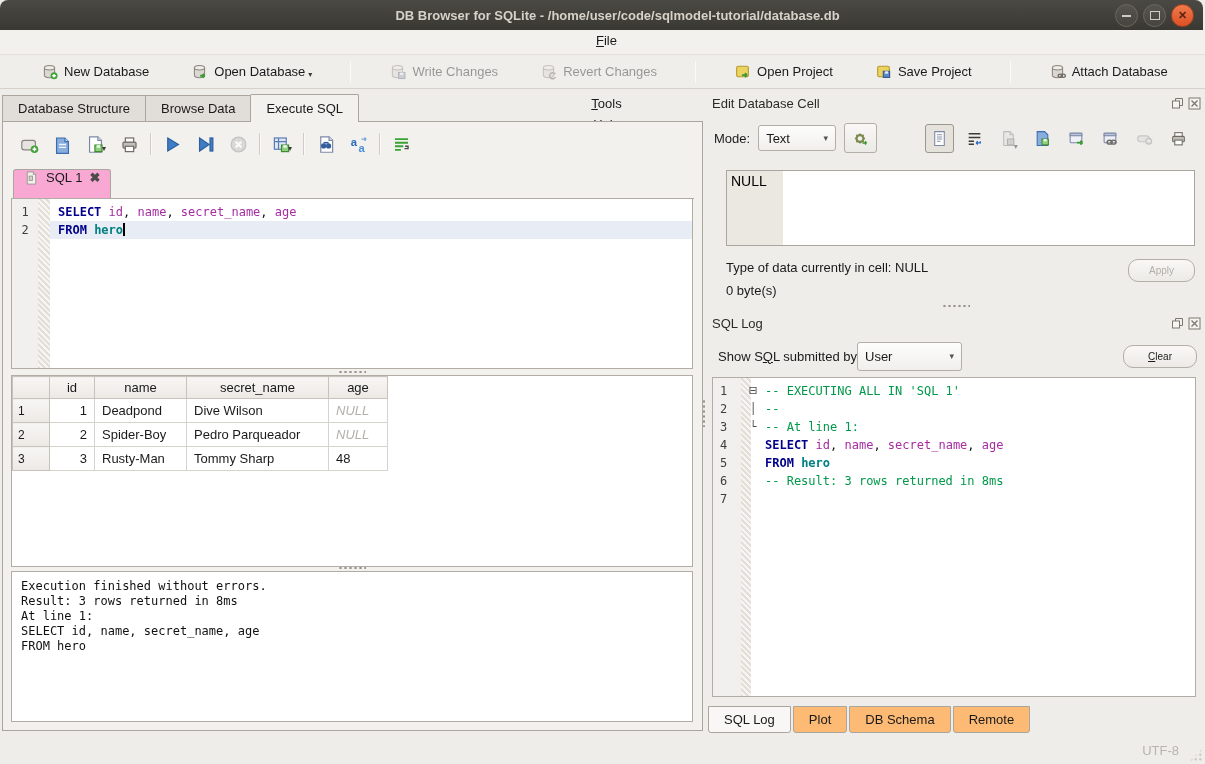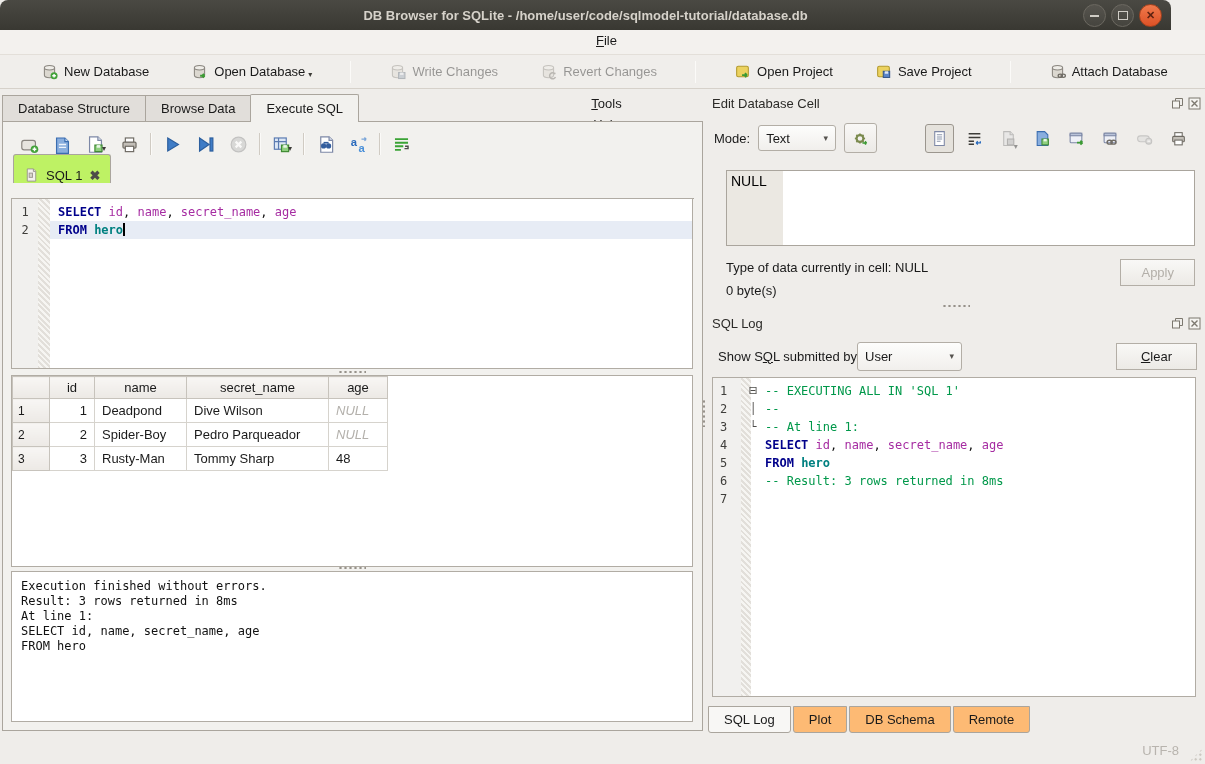--- a/index.html
+++ b/index.html
@@ -4,21 +4,21 @@
 <style>
   html,body{margin:0;padding:0;}
   body{width:1205px;height:764px;position:relative;overflow:hidden;
        background:#efedea;font-family:"Liberation Sans",sans-serif;font-size:13px;color:#1a1a1a;}
   u{text-decoration:underline;}
   svg{display:block;}
 
   
   .titlebar{position:absolute;left:0;top:0;width:1171px;height:30px;
     background:linear-gradient(#4a4943,#393832);border-radius:8px 8px 0 0;
-    display:flex;align-items:center;justify-content:center;}
+    display:flex;align-items:center;justify-content:center;padding-left:32px;}
   .title{color:#d6d2ca;font-weight:bold;font-size:13px;}
   .winbtns{position:absolute;right:9px;top:4px;display:flex;gap:5px;}
   .winbtn{width:21px;height:21px;border-radius:50%;background:linear-gradient(#56544e,#45443e);
     border:1px solid #6b6860;color:#cfccc5;display:flex;align-items:center;justify-content:center;
     font-size:11px;line-height:1;cursor:default;}
   .winbtn .mindash{width:9px;height:2px;background:#cfccc5;}
   .winbtn .maxsq{width:8px;height:7px;border:1.5px solid #cfccc5;}
   .winbtn.close{background:linear-gradient(#f07a4c,#dd5126);border-color:#a8421d;color:#5e2312;font-weight:bold;}
 
   
@@ -46,22 +46,22 @@
     background:#f2f1ee;z-index:2;}
 
   
   .sql-toolbar{position:absolute;left:10px;top:8px;right:8px;height:28px;display:flex;align-items:center;}
   .sicon{display:flex;align-items:flex-end;padding:3px 7px;}
   .sicon.disabled{opacity:.55;filter:grayscale(1);}
   .ssep{width:1px;height:22px;background:#d0cbc3;border-right:1px solid #fbfaf8;margin:0 4px;}
 
   
   .subtab-row{position:absolute;left:8px;right:8px;top:46px;height:30px;border-bottom:1px solid #aaa59d;}
-  .subtab{position:absolute;left:2px;bottom:15px;height:29px;background:#bef264;border:1px solid #aaa59d;
-    border-bottom:none;border-radius:3px 3px 0 0;display:flex;align-items:flex-end;gap:7px;padding:0 10px;box-sizing:border-box;}
+  .subtab{position:absolute;left:2px;bottom:0;height:29px;background:#f9a8d4;border:1px solid #aaa59d;
+    border-bottom:none;border-radius:3px 3px 0 0;display:flex;align-items:flex-start;gap:7px;padding:0 10px;box-sizing:border-box;}
   .subtab .close-x{color:#4d4c49;font-weight:bold;font-size:13px;}
 
   
   .editor-box{position:absolute;left:8px;right:9px;top:76px;height:171px;border:1px solid #b1aca4;
     background-color:#fff;background-image:
       repeating-linear-gradient(45deg,#e2dfda 0 2px,#f6f5f2 2px 4px),
       linear-gradient(#f1f0ee,#f1f0ee);
     background-size:12px 100%,26px 100%;background-position:26px 0,0 0;background-repeat:no-repeat;
     padding-top:4px;box-sizing:border-box;overflow:hidden;}
   .code-line{display:flex;height:18px;line-height:18px;font-family:"DejaVu Sans Mono",monospace;font-size:12px;}
@@ -119,22 +119,22 @@
   .cicon{width:27px;height:27px;display:flex;align-items:center;justify-content:center;border-radius:3px;}
   .cicon.pressed{background:#e5e2dc;border:1px solid #9b968e;}
   .cicon.disabled{opacity:.5;filter:grayscale(1);}
 
   .cell-box{position:absolute;left:20px;right:10px;top:78px;height:74px;border:1px solid #aaa59d;
     background:#fff;display:flex;}
   .cell-gutter{width:56px;background:#ebe8e2;padding:2px 4px;font-size:14px;color:#000;box-sizing:border-box;}
   .cell-content{flex:1;}
 
   .cell-info{position:absolute;left:20px;right:10px;top:164px;height:46px;line-height:23px;}
-  .btn{border:1px solid #b3aea6;border-radius:0;background:linear-gradient(#f9f8f6,#eceae6);
-    padding:5px 20px;font-size:13px;font-family:"Liberation Sans",sans-serif;color:#1a1a1a;}
+  .btn{border:1px solid #b3aea6;border-radius:10px;background:linear-gradient(#f9f8f6,#eceae6);
+    padding:5px 20px;font-size:10px;font-family:"Liberation Sans",sans-serif;color:#1a1a1a;}
   .btn.disabled{color:#b3afa9;}
   .apply{position:absolute;right:0;top:3px;}
   .s3{top:211px;left:6px;right:6px;}
 
   .filter-row{position:absolute;left:12px;right:8px;top:249px;height:30px;display:flex;align-items:center;}
   .filter-row .combo{height:29px;}
   .filter-row .btn{margin-left:auto;padding:5px 24px;}
 
   .log-box{position:absolute;left:6px;right:9px;top:285px;height:320px;border:1px solid #b1aca4;
     background-color:#fff;background-image:

